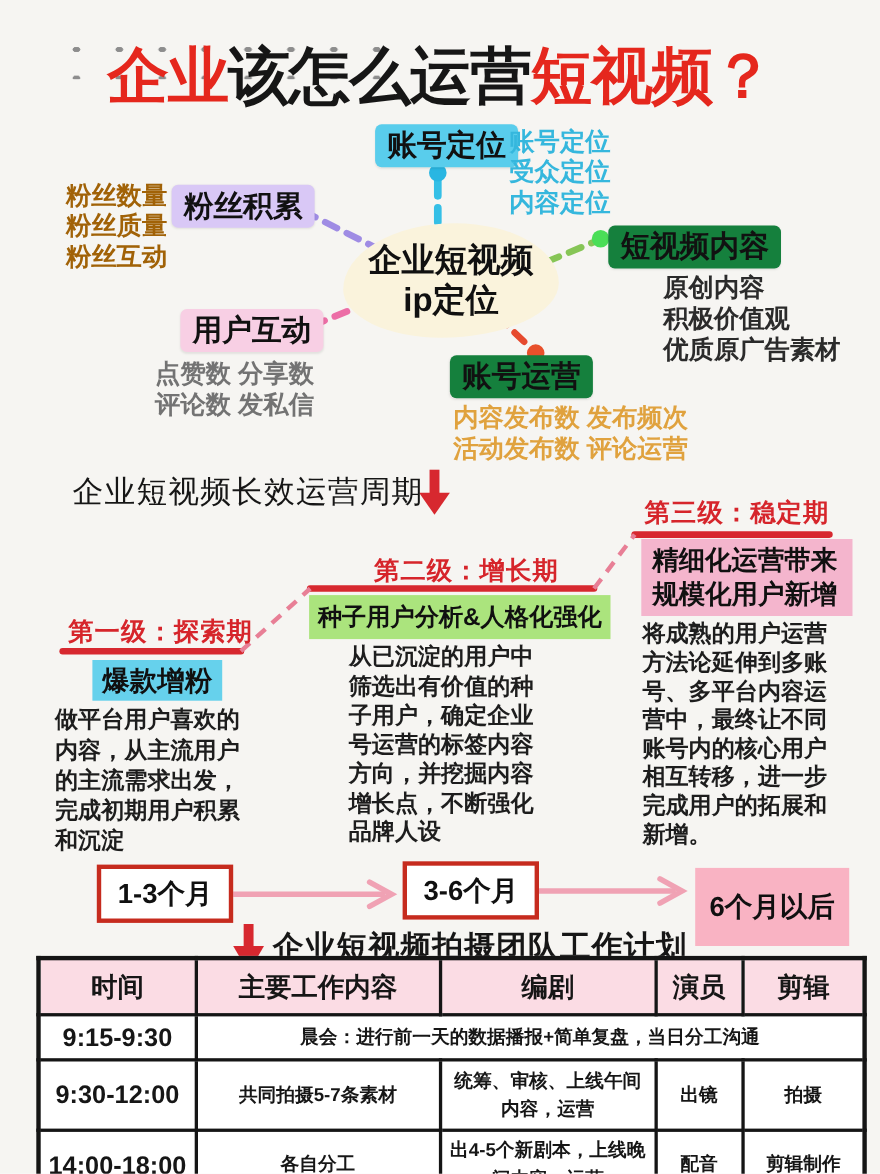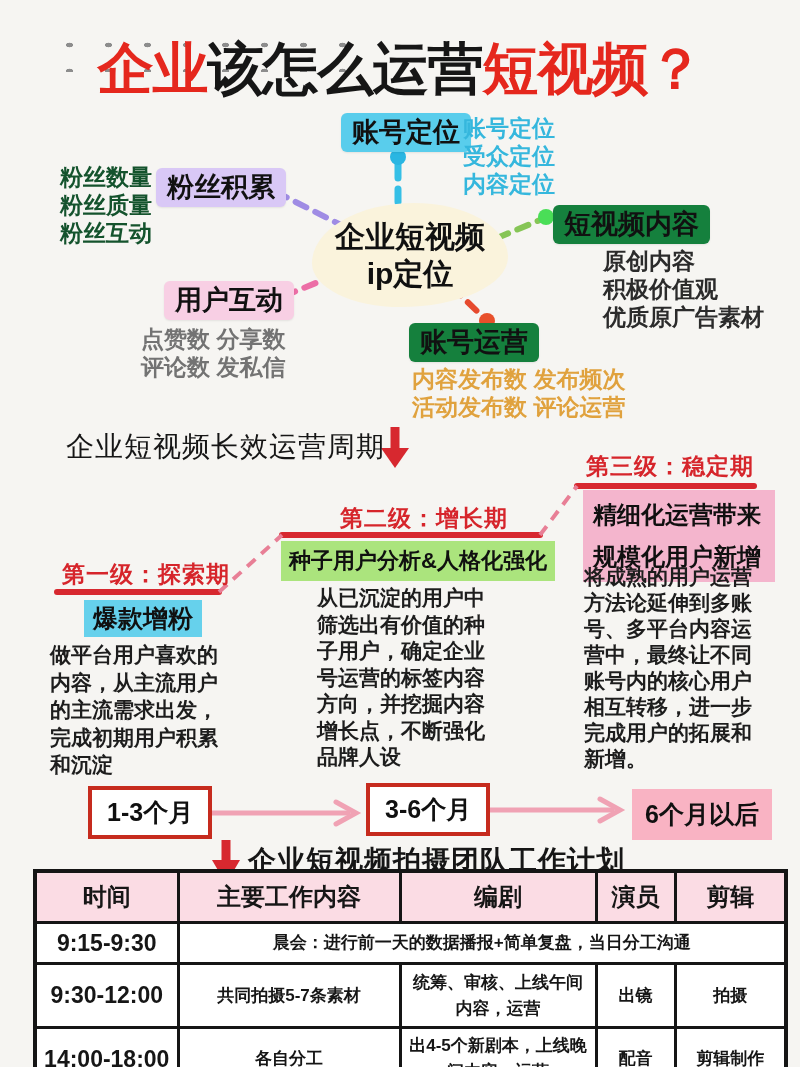--- a/index.html
+++ b/index.html
@@ -22,48 +22,48 @@
   .node{font-weight:900;font-size:27px;line-height:1.15;padding:4px 11px;border-radius:6px;
     color:#111;white-space:nowrap;box-shadow:0 1px 2px rgba(0,0,0,.08);}
   .n-cyan{background:#59cdec;}
   .n-purple{background:#d9c8f6;}
   .n-green{background:#15803d;}
   .n-pink{background:#f8cfe4;}
   .n-orange{background:#15803d;}
 
   .sub{font-weight:700;font-size:23px;line-height:28px;white-space:nowrap;}
   .sub-cyan{color:#35b7dd;}
-  .sub-purple{color:#14532d;}
+  .sub-purple{color:#a16207;}
   .sub-dark{color:#2b2b2b;font-weight:600;line-height:28px;}
   .sub-pink{color:#737373;}
   .sub-orange{color:#e0a23e;text-align:right;}
 
   .center-blob{left:312px;top:203px;width:196px;height:104px;background:#faf3dc;
     border-radius:52% 48% 55% 45% / 58% 52% 48% 42%;
     display:flex;flex-direction:column;align-items:center;justify-content:center;
     font-weight:900;font-size:30px;line-height:37px;color:#101010;text-align:center;}
 
   
   .cycle-heading{left:66px;top:428px;font-size:28px;font-weight:400;letter-spacing:1px;white-space:nowrap;}
   .stage-title{font-size:23px;font-weight:900;color:#d6252b;letter-spacing:1px;white-space:nowrap;}
   .stage-tag{font-weight:900;color:#101010;}
   .tag1{left:84px;top:600px;background:#66d1ec;font-size:25px;padding:2px 9px;}
   .tag2{left:281px;top:541px;background:#abe47d;font-size:22px;padding:5px 8px;white-space:nowrap;}
-  .tag3{left:583px;top:490px;background:#f4b5cd;font-size:24px;width:172px;line-height:42px;padding:4px 10px;}
+  .tag3{left:583px;top:490px;background:#f4b5cd;font-size:24px;width:172px;line-height:31px;padding:4px 10px;}
   .stage-body{font-size:21px;font-weight:600;color:#1d1d1d;width:176px;}
   .body1{left:50px;top:641px;line-height:27.5px;}
   .body2{left:317px;top:585px;line-height:26.5px;}
   .body3{left:584px;top:564px;line-height:26px;}
 
   
   .tl-box{font-weight:900;font-size:25px;color:#101010;white-space:nowrap;}
   .tl-bordered{background:#ffffff;border:4px solid #c62b1e;padding:6px 15px;}
   .tl1{left:88px;top:786px;}
   .tl2{left:366px;top:783px;}
-  .tl3{left:632px;top:789px;background:#f9b3c3;padding:9px 13px;}
+  .tl3{left:632px;top:789px;background:#f9b3c3;padding:19px 13px;}
 
   .plan-heading{left:248px;top:842px;font-size:28px;font-weight:900;letter-spacing:1px;white-space:nowrap;}
 
   
   .plan-table{position:absolute;left:33px;top:869px;width:751px;border-collapse:collapse;
     table-layout:fixed;background:#ffffff;}
   .plan-table td,.plan-table th{border:3px solid #151515;text-align:center;vertical-align:middle;
     padding:2px 4px;overflow:hidden;}
   .plan-table{border:4px solid #151515;}
   .plan-table th{background:#fbdce4;font-size:24px;font-weight:900;height:44px;color:#161616;}

